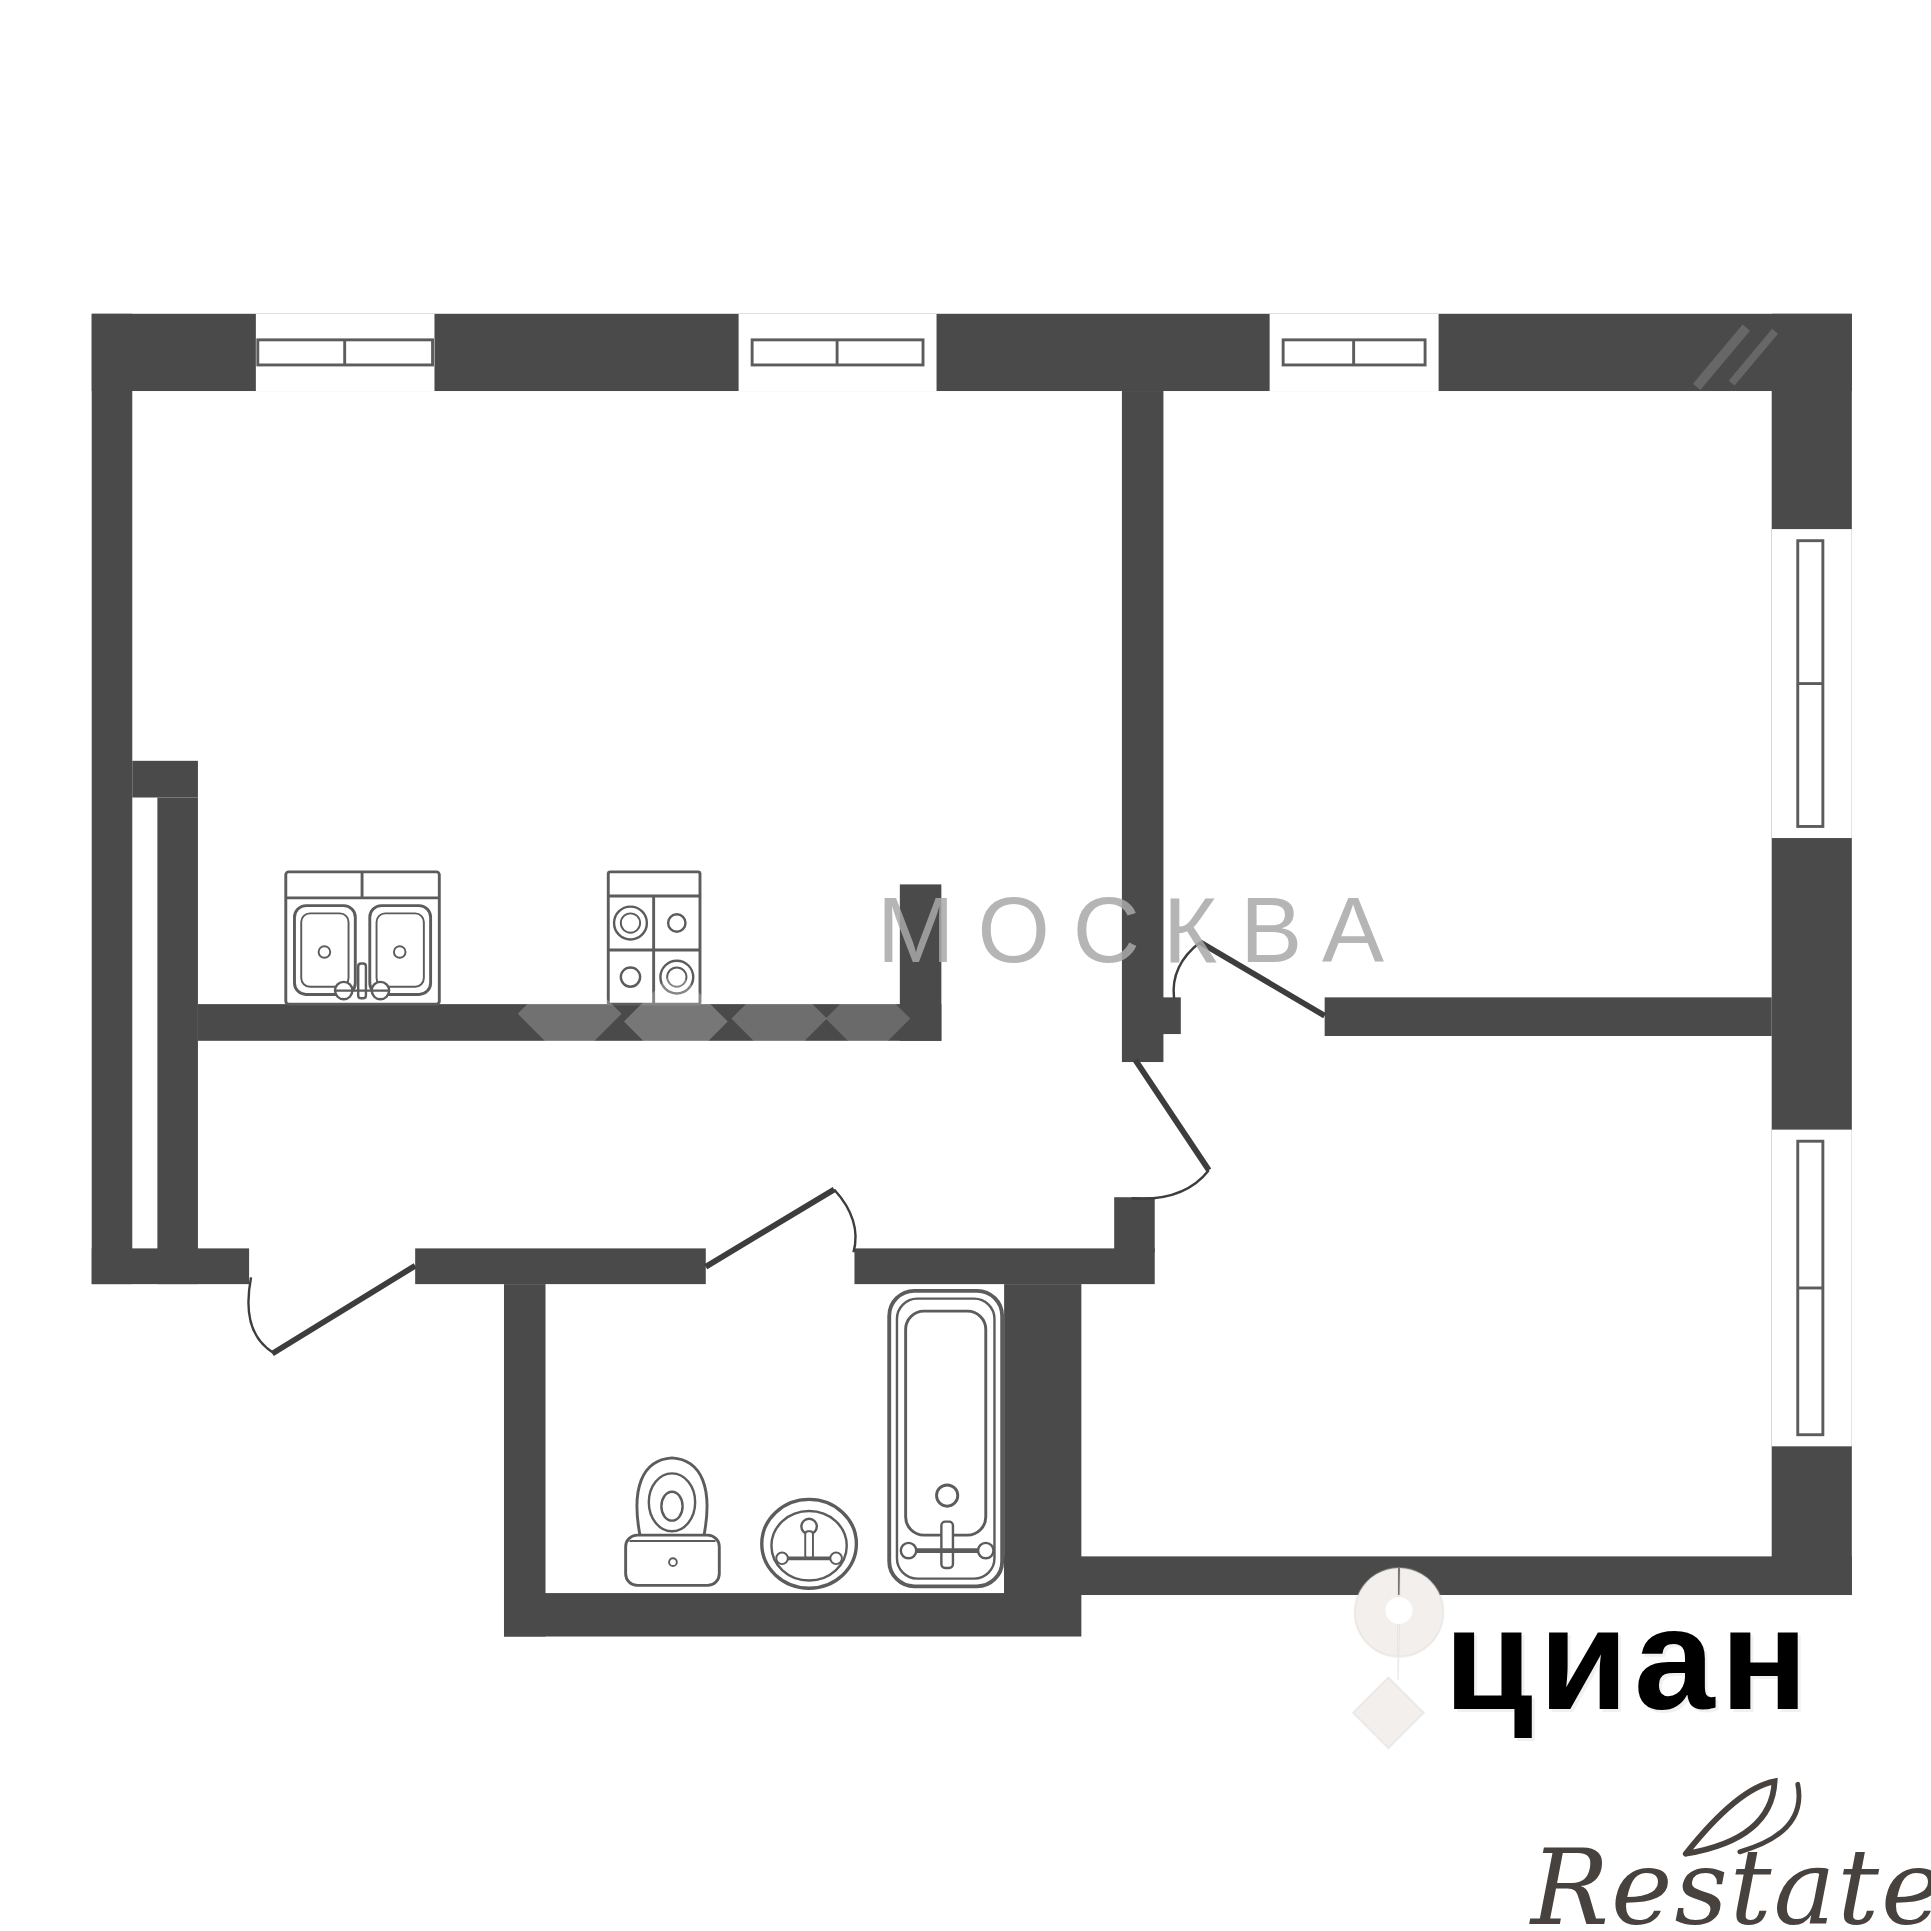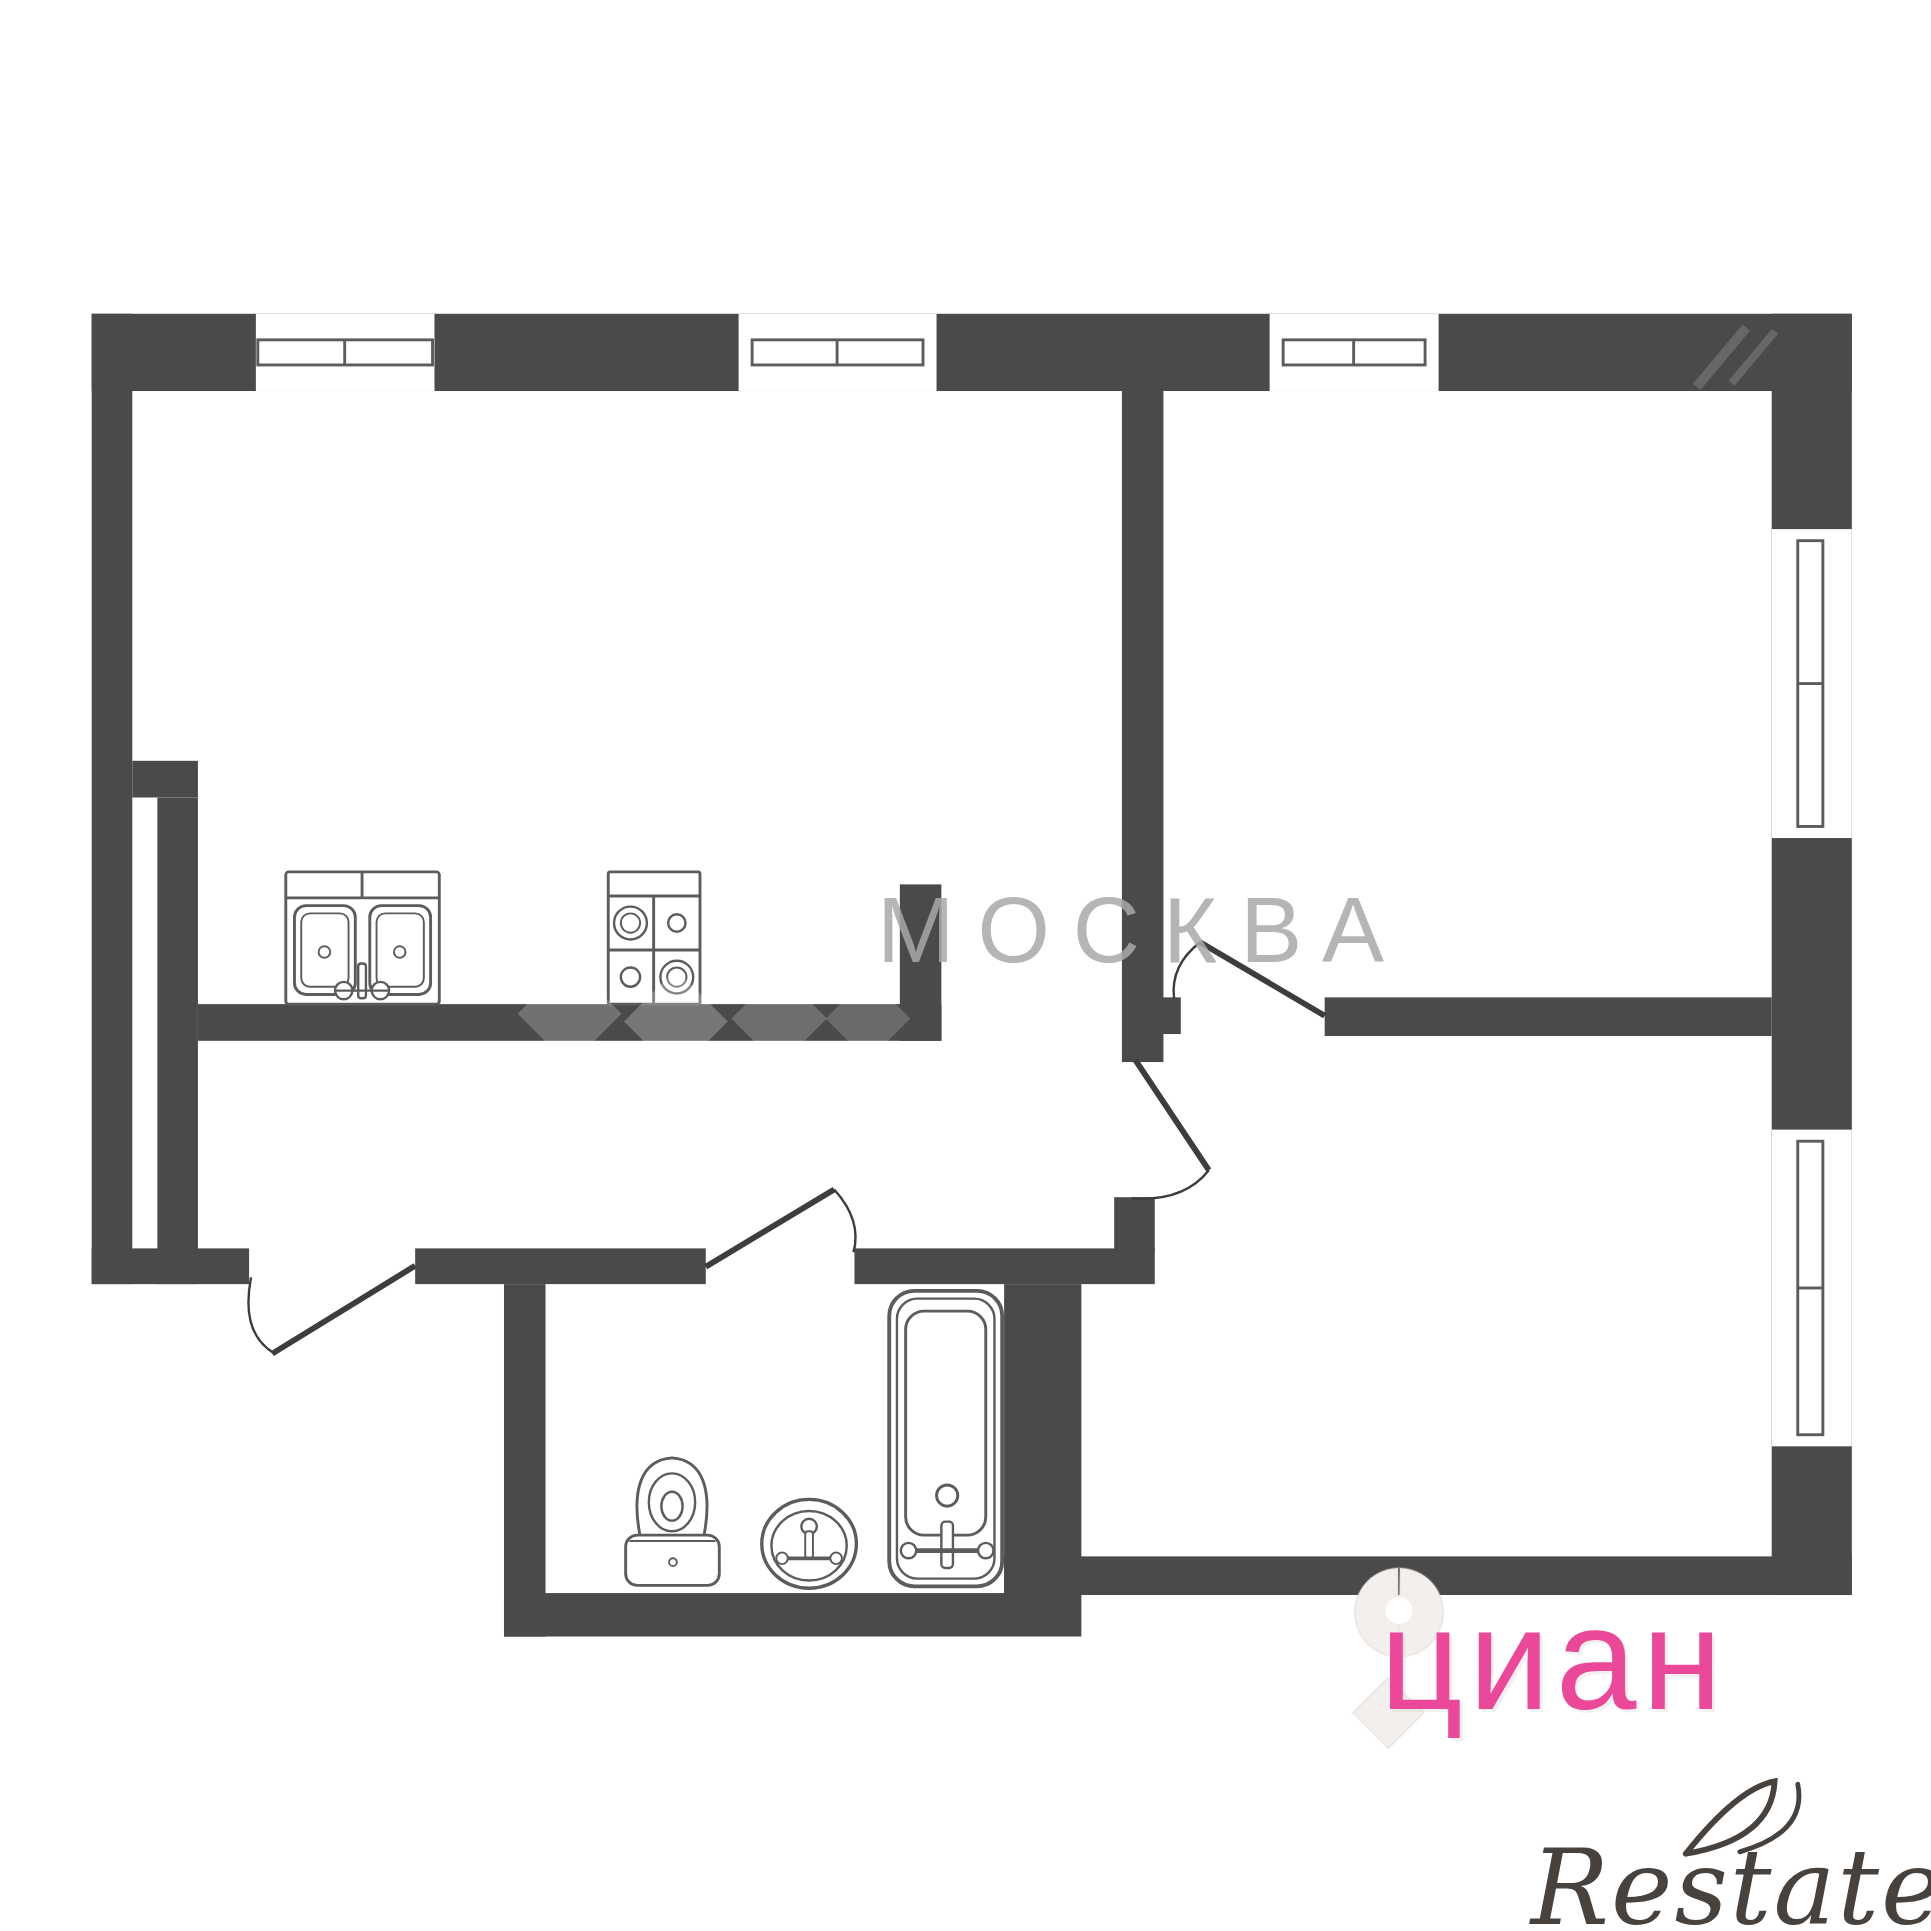--- a/index.html
+++ b/index.html
@@ -16,23 +16,23 @@
     left:877px;top:877px;
     font-size:93px;font-weight:400;letter-spacing:23px;
     color:rgba(168,168,168,0.85);
   }
   .wm-agency2{
     left:794px;top:969px;
     font-size:79px;font-weight:400;letter-spacing:13.5px;
     color:rgba(168,168,168,0.85);
   }
   .wm-cian{
-    left:1380px;top:1576px;
-    font-size:145px;font-weight:400;letter-spacing:5.8px;
-    color:#ec4899;
+    left:1444px;top:1576px;
+    font-size:145px;font-weight:700;letter-spacing:5.8px;
+    color:#000000;
     text-shadow:2.9px 2.9px 0 rgba(210,205,200,0.28);
   }
   .wm-restate{
     position:absolute;
     right:-13.5px;top:1827px;
     font-family:"DejaVu Serif", serif;
     font-style:italic;font-weight:400;
     font-size:104px;letter-spacing:1.9px;
     color:#48423f;
   }

